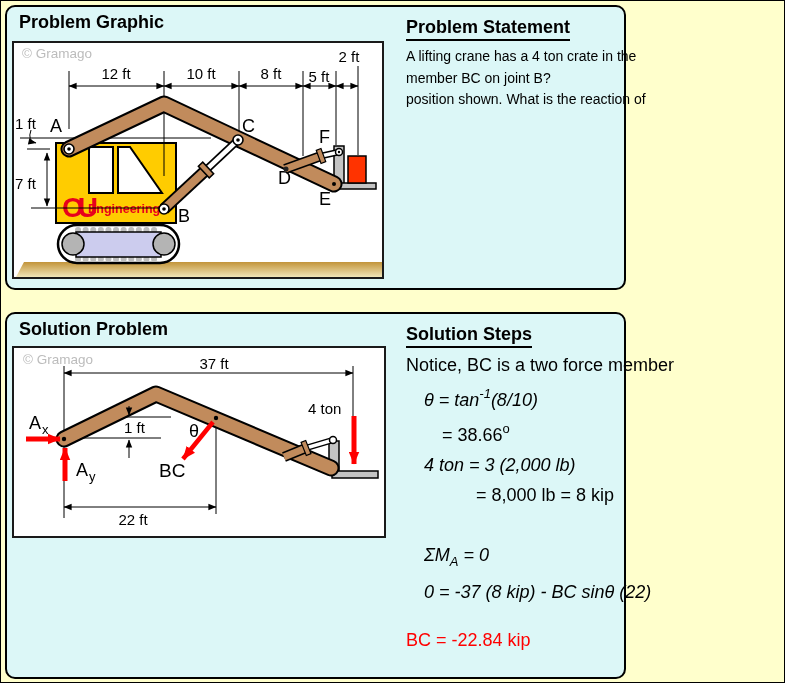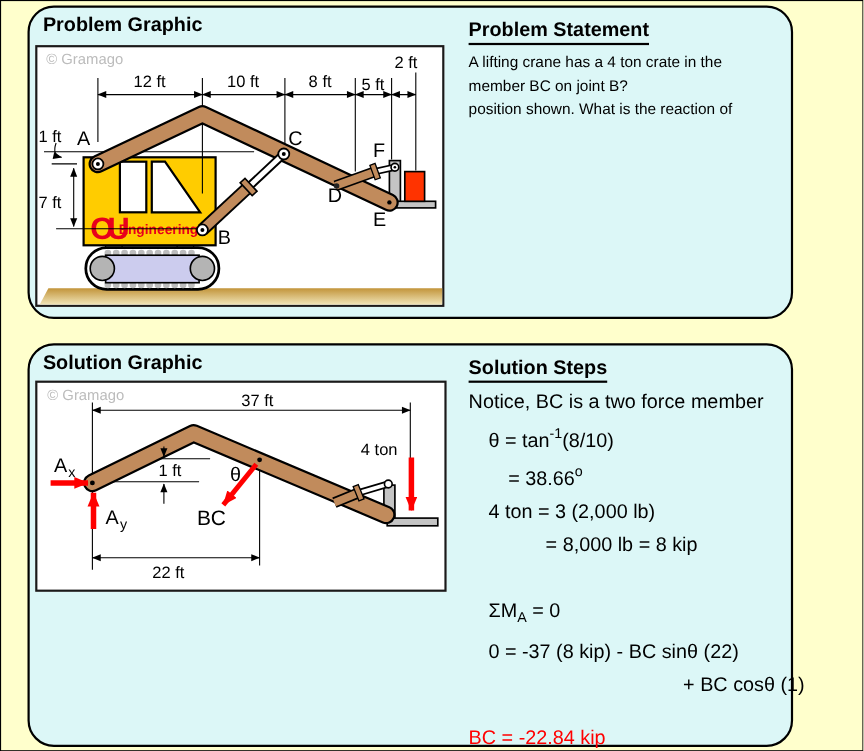--- a/index.html
+++ b/index.html
@@ -1,29 +1,29 @@
 <!DOCTYPE html>
 <html><head>
 <meta charset="utf-8">
 <style>
   html,body{margin:0;padding:0;}
   body{width:785px;height:683px;font-family:"Liberation Sans",sans-serif;}
   .page{position:relative;width:785px;height:683px;background:#FFFFCC;border:1px solid #000;box-sizing:border-box;overflow:hidden;}
-  .panel{position:absolute;left:4px;width:696px;background:#DCF7F7;border:2px solid #000;border-radius:24px;box-sizing:border-box;margin-left:20px;}
+  .panel{position:absolute;left:4px;width:621px;background:#DCF7F7;border:2px solid #000;border-radius:10px;box-sizing:border-box;}
   #panel-problem{top:4px;height:285px;}
   #panel-solution{top:311px;height:367px;}
   .panel-title{position:absolute;left:12px;top:5px;font-size:18px;font-weight:bold;color:#000;}
   .white-box{position:absolute;background:#FFFFFF;border:2px solid #1a1a1a;box-sizing:border-box;}
   #box-problem{left:5px;top:34px;width:372px;height:238px;}
   #box-solution{left:5px;top:32px;width:374px;height:192px;}
   .section-title{position:absolute;left:399px;top:10px;font-size:18px;font-weight:bold;border-bottom:2px solid #000;padding-bottom:1px;}
   .statement-body{position:absolute;left:399px;top:39px;font-size:14px;line-height:21.5px;color:#000;width:330px;}
   .steps-body{position:absolute;left:399px;top:36px;font-size:18px;line-height:30px;color:#000;width:360px;}
   .steps-body .ln{white-space:pre;}
-  .ind1{padding-left:18px;}
+  .ind1{padding-left:18px;font-style:italic;}
   .ind2{padding-left:36px;}
   .ind3{padding-left:70px;}
   .ind4{padding-left:195px;}
   .spacer{height:30px;}
   .answer{color:#FF0000;margin-top:18px;}
   sup{font-size:13px;position:relative;top:-1px;}
   sub{font-size:13px;}
   svg text{font-family:"Liberation Sans",sans-serif;}
 </style>
 </head>
@@ -154,21 +154,21 @@
 
     <div class="section-title">Problem Statement</div>
     <div class="statement-body">
       <div>A lifting crane has a 4 ton crate in the</div>
       <div>member BC on joint B?</div>
       <div>position shown. What is the reaction of</div>
     </div>
   </div>
 
   <div class="panel" id="panel-solution">
-    <div class="panel-title">Solution Graphic</div>
+    <div class="panel-title">Solution Problem</div>
 
     <div class="white-box" id="box-solution">
       <svg width="370" height="188" viewBox="2 2 370 188">
         <defs>
           <marker id="db2" viewBox="0 0 10 10" refX="9.5" refY="5" markerWidth="9" markerHeight="8" markerUnits="userSpaceOnUse" orient="auto-start-reverse">
             <path d="M0,1 L10,5 L0,9 Z" fill="#000"></path>
           </marker>
           <marker id="rr" viewBox="0 0 12 10" refX="11.5" refY="5" markerWidth="13" markerHeight="11" markerUnits="userSpaceOnUse" orient="auto">
             <path d="M0,0 L12,5 L0,10 Z" fill="#FF0000"></path>
           </marker>
@@ -236,18 +236,17 @@
     <div class="section-title">Solution Steps</div>
     <div class="steps-body">
       <div class="ln">Notice, BC is a two force member</div>
       <div class="ln ind1"><span>θ = tan</span><sup>-1</sup><span>(8/10)</span></div>
       <div class="ln ind2"><span>= 38.66</span><sup>o</sup></div>
       <div class="ln ind1">4 ton = 3 (2,000 lb)</div>
       <div class="ln ind3">= 8,000 lb = 8 kip</div>
       <div class="spacer"></div>
       <div class="ln ind1"><span>ΣM</span><sub>A</sub><span> = 0</span></div>
       <div class="ln ind1">0 = -37 (8 kip) - BC sinθ (22)</div>
-      <div class="ln ind4">+ BC cosθ (1)</div>
       <div class="ln answer">BC = -22.84 kip</div>
     </div>
   </div>
 
 </div>
 
 </body></html>

